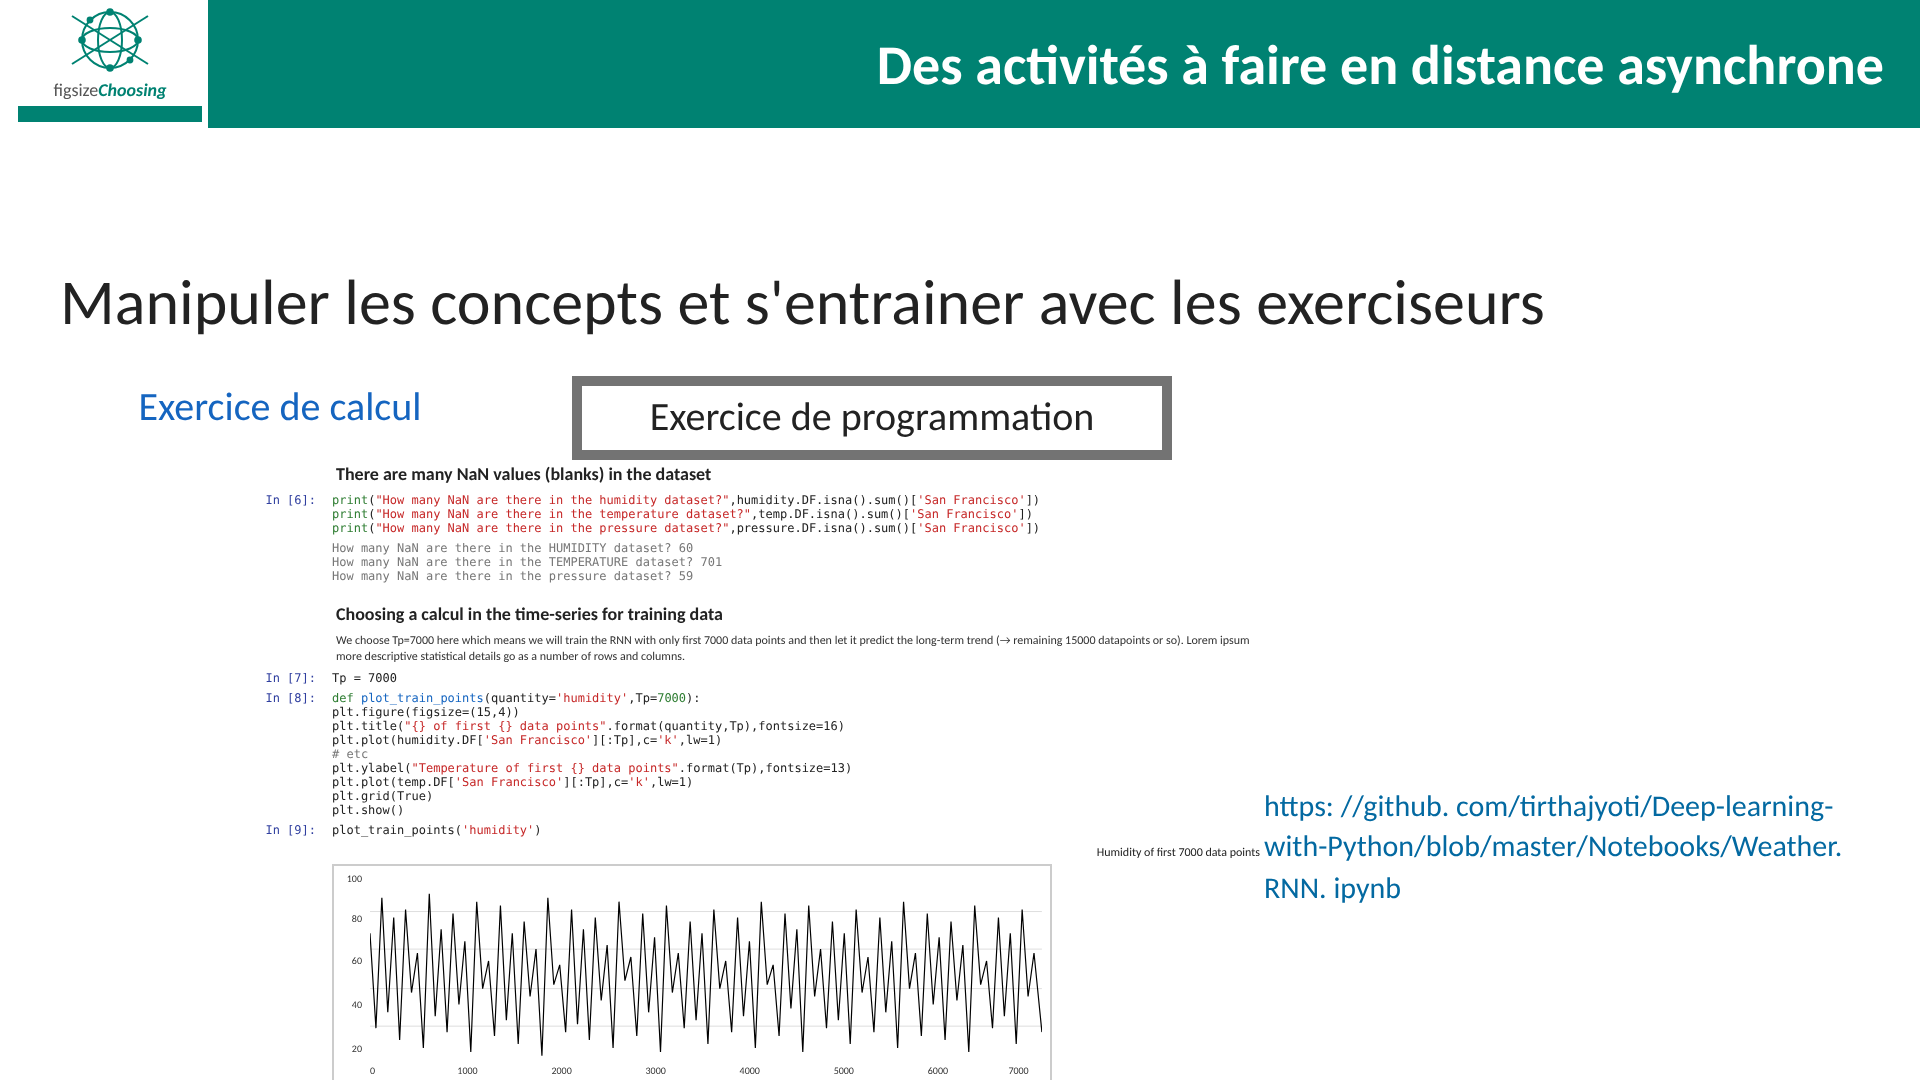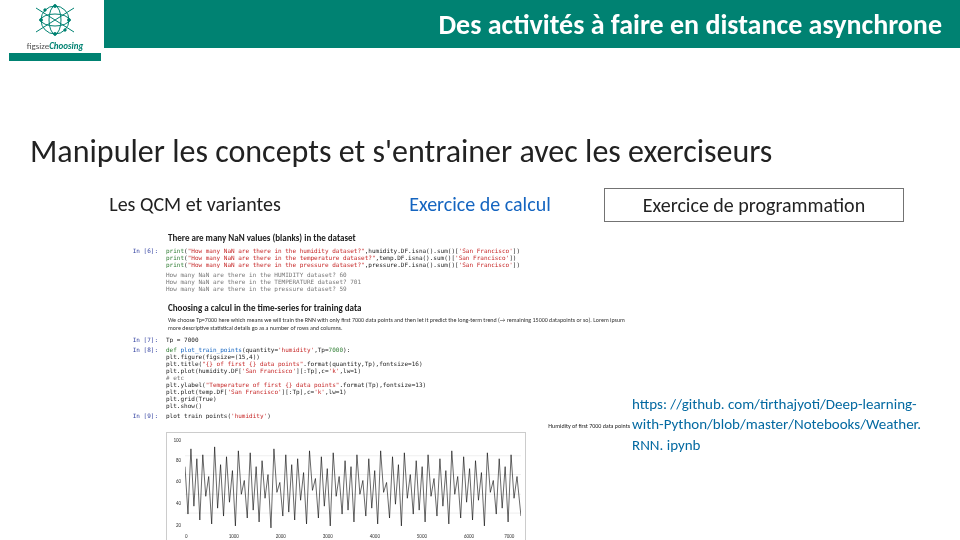--- a/index.html
+++ b/index.html
@@ -1,32 +1,32 @@
 <!DOCTYPE html>
 <html><head>
 <meta charset="utf-8">
 <style>
   * { box-sizing: border-box; margin: 0; padding: 0; }
   html, body { width: 960px; height: 540px; font-family: Calibri, Arial, sans-serif; background: #fff; color: #222; overflow: hidden; }
   .header-bar { position: absolute; top: 0; left: 0; right: 0; height: 56px; }
-  .teal-band { position: absolute; top: 0; left: 104px; right: 0; height: 48px; background: #008272; display: flex; align-items: center; justify-content: flex-end; padding-right: 18px; }
+  .teal-band { position: absolute; top: 0; left: 104px; right: 0; height: 64px; background: #008272; display: flex; align-items: center; justify-content: flex-end; padding-right: 18px; }
   .teal-band h1 { color: #fff; font-size: 28px; font-weight: 700; }
   .logo { position: absolute; top: 2px; left: 6px; width: 98px; height: 60px; }
   .logo-net { width: 50px; height: 36px; margin: 0 auto; position: relative; }
   .logo-net svg { stroke: #008272; }
   .logo-text { text-align: center; font-size: 9px; margin-top: 2px; }
   .logo-text .brand1 { color: #555; }
   .logo-text .brand2 { color: #008272; font-style: italic; font-weight: 600; }
   .logo-tag { width: 92px; height: 8px; background: #008272; margin: 2px auto 0; }
   .subtitle { position: absolute; top: 132px; left: 30px; font-size: 32px; font-weight: 400; }
   .cols { position: absolute; top: 188px; left: 0; right: 0; display: flex; }
   .col { text-align: center; font-size: 20px; padding: 4px 8px; }
   .col.a { width: 290px; margin-left: 50px; }
   .col.b { width: 240px; margin-left: 20px; }
-  .col.c { width: 300px; margin-left: 4px; border: 1px solid #737373; }
+  .col.c { width: 300px; margin-left: 26px; border: 5px solid #737373; }
   .notebook { position: absolute; top: 228px; left: 108px; width: 530px; }
   .nb-title1 { font-size: 9px; font-weight: 700; margin: 4px 8px 4px 60px; }
   .nb-title2 { font-size: 9px; font-weight: 700; margin: 10px 8px 4px 60px; }
   .nb-desc { font-size: 6px; margin: 2px 8px 2px 60px; color: #333; line-height: 1.3; }
   .cell { display: flex; font-family: Menlo, Consolas, monospace; font-size: 6px; margin: 3px 8px; }
   .cell .prompt { width: 50px; text-align: right; padding-right: 8px; color: #303F9F; }
   .cell.out .prompt { color: #D84315; }
   .cell .body { flex: 1; overflow: hidden; }
   .g { color: #2e7d32; }
   .b { color: #1565c0; }
@@ -68,21 +68,20 @@
     <div class="logo-text">
       <span class="brand1">figsize</span><span class="brand2">Choosing</span>
     </div>
     <div class="logo-tag"></div>
   </div>
 </div>
 
 <div class="subtitle">Manipuler les concepts et s'entrainer avec les exerciseurs</div>
 
 <div class="cols">
-  <div class="col a">Les QCM et variantes</div>
   <div class="col b">Exercice de calcul</div>
   <div class="col c">Exercice de programmation</div>
 </div>
 
 <div class="notebook">
   <div class="nb-title1">There are many NaN values (blanks) in the dataset</div>
 
   <div class="cell">
     <div class="prompt">In [6]:</div>
     <div class="body">

